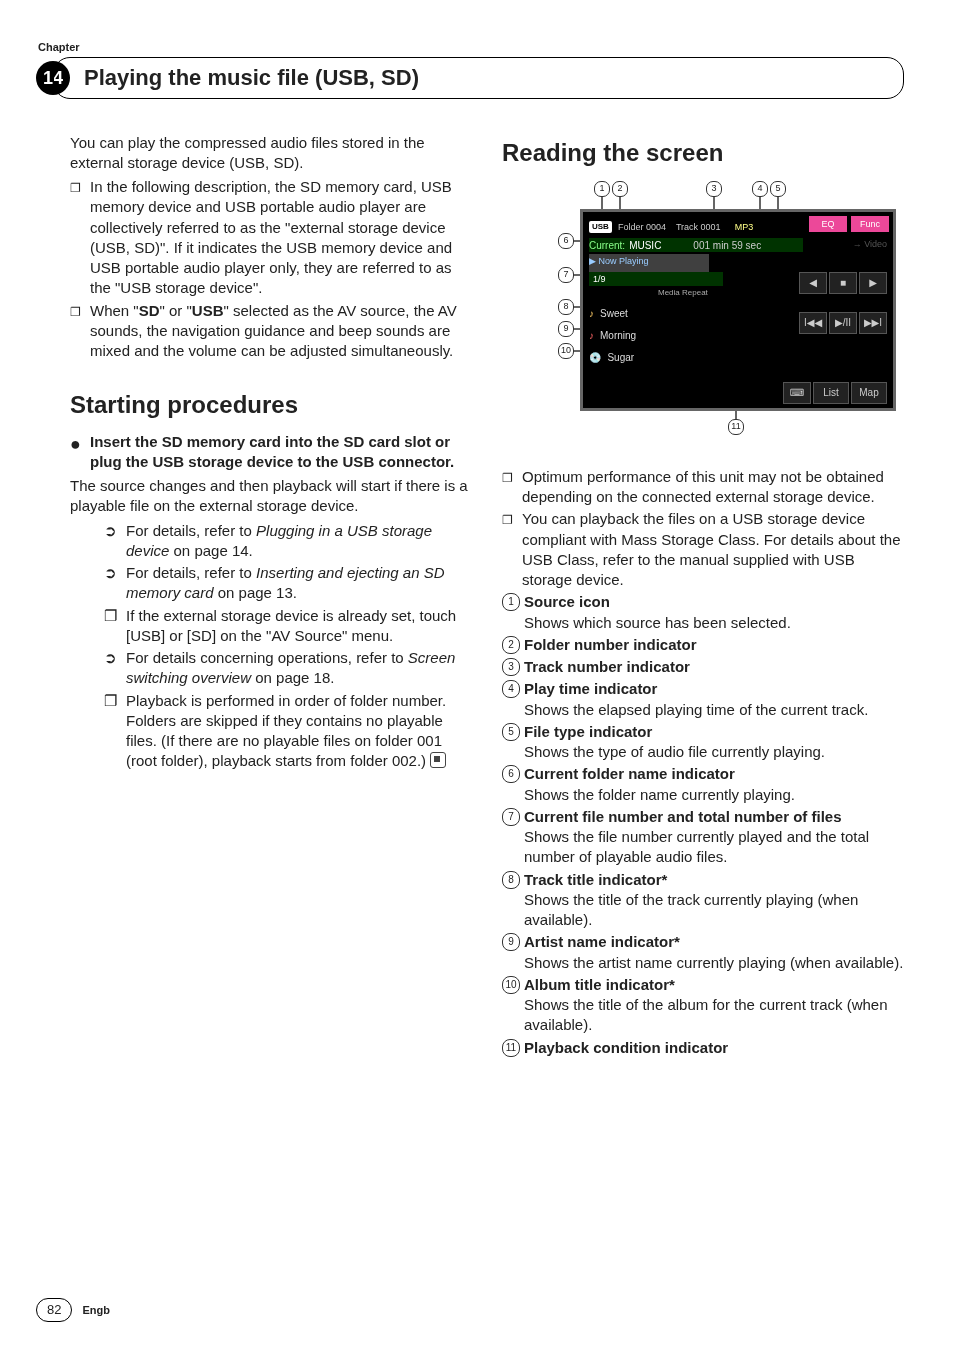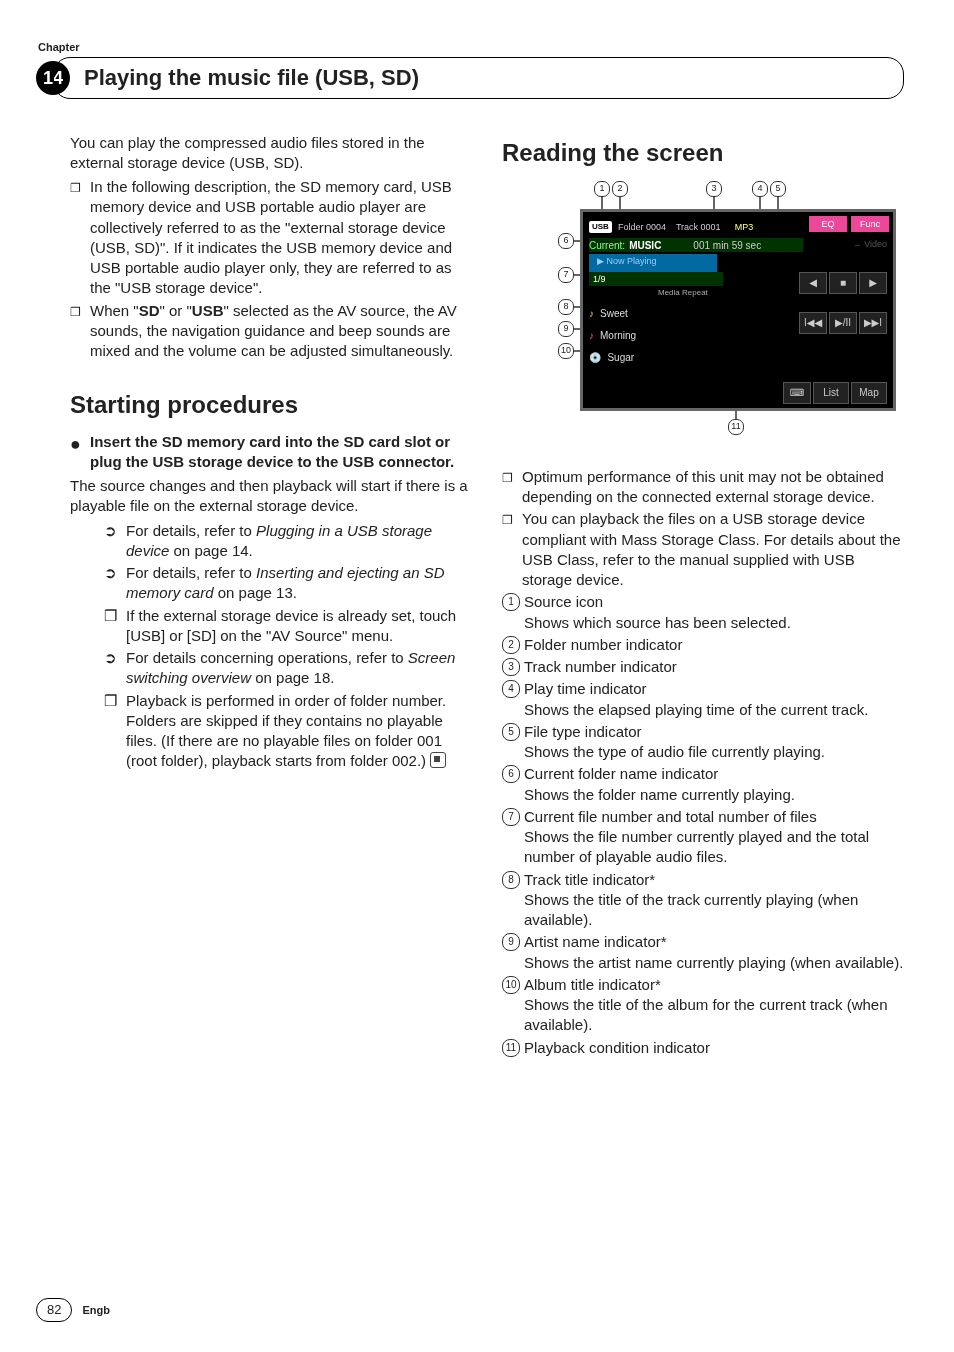--- a/index.html
+++ b/index.html
@@ -19,37 +19,37 @@
   .bull .mk{flex:none;width:20px;font-size:12px;padding-top:3px}
   .bull .tx{flex:1;font-weight:300}
   .bull .tx b{font-weight:bold}
   .sub{display:flex;margin:2px 0 2px 34px}
   .sub .mk{flex:none;width:22px}
   .sub .tx{flex:1;font-weight:300}
   .sub .tx em{font-style:italic}
   .num-item{display:flex;margin:2px 0}
   .num-item .cn{flex:none;width:22px;text-align:left;font-size:13px}
   .num-item .tx{flex:1;font-weight:300}
-  .num-item .tx b{font-weight:normal}
+  .num-item .tx b{font-weight:bold}
   .circ{display:inline-block;width:16px;height:16px;border:1px solid #333;border-radius:8px;font-size:10px;line-height:15px;text-align:center}
   .lead{display:flex;margin-bottom:4px}
   .lead .blk{flex:none;width:20px;font-size:18px;font-weight:bold}
   .lead .tx{flex:1;font-weight:bold}
   .stopsq{display:inline-block;width:14px;height:14px;border:1px solid #444;border-radius:3px;vertical-align:-2px;position:relative}
   .stopsq:after{content:"";position:absolute;left:3px;top:3px;width:6px;height:6px;background:#444}
   
   .shot{position:relative;width:390px;height:270px;margin:10px auto 18px;font-size:10px}
   .scr{position:absolute;left:72px;top:30px;width:310px;height:196px;border:3px solid #666;background:#000;color:#fff}
   .tab{position:absolute;width:38px;height:16px;background:#ec4899;font-size:9px;text-align:center;line-height:16px}
   .row1{position:absolute;left:6px;top:6px;right:6px;height:18px;display:flex;align-items:center}
   .usb{background:#fff;color:#000;font-size:8px;padding:1px 3px;font-weight:bold;border-radius:2px}
   .sm{font-size:9px;color:#ccc}
   .row2{position:absolute;left:6px;top:26px;right:90px;height:15px;display:flex;align-items:center;gap:4px}
   .greenbar{position:absolute;left:6px;top:26px;right:90px;height:14px;background:#003300}
-  .bluebar{position:absolute;left:6px;top:42px;width:120px;height:32px;background:#0369a1;color:#9cf;font-size:9px;padding-left:8px;line-height:14px}
+  .bluebar{position:absolute;left:6px;top:42px;width:120px;height:32px;background:#404040;color:#9cf;font-size:9px;line-height:14px}
   .row3{position:absolute;left:6px;top:60px;width:130px;height:14px;background:#003300;font-size:9px;line-height:14px;padding-left:4px}
   .mrep{position:absolute;left:75px;top:76px;font-size:8px;color:#aaa}
   .list-row{position:absolute;left:6px;height:20px;font-size:10px;color:#ddd;display:flex;align-items:center}
   .btn{position:absolute;width:44px;height:20px;border:1px solid #555;background:#222;color:#ccc;font-size:10px;text-align:center;line-height:20px}
   .btn-sm{width:26px}
   .callout{position:absolute;font-size:10px}
   .callout .cc{display:inline-block;width:14px;height:14px;border:1px solid #333;border-radius:7px;text-align:center;line-height:13px;font-size:9px;background:#fff}
   .ln{position:absolute;background:#666}
   .footer{position:absolute;left:36px;bottom:30px;display:flex;align-items:center;gap:10px}
   .pg{border:1.5px solid #000;border-radius:12px;padding:2px 10px;font-weight:normal;font-size:13px}
@@ -147,21 +147,21 @@
         <span class="usb">USB</span>
         <span class="sm" style="margin-left:6px">Folder 0004</span>
         <span class="sm" style="margin-left:10px">Track 0001</span>
         <span class="sm" style="margin-left:14px;color:#ff8">MP3</span>
       </div>
       <div class="tab" style="right:46px;top:4px">EQ</div>
       <div class="tab" style="right:4px;top:4px">Func</div>
       <div class="greenbar"></div>
       <div class="row2">
         <span style="color:#8f8">Current:</span>
-        <span style="color:#fff;font-weight:bold">MUSIC</span>
+        <span style="color:#fff;font-weight:normal">MUSIC</span>
         <span style="margin-left:28px;color:#ccc">001 min 59 sec</span>
       </div>
       <div style="position:absolute;right:6px;top:26px;color:#555;font-size:9px">→ Video</div>
       <div class="bluebar">▶  Now Playing</div>
       <div class="row3">1/9</div>
       <div class="mrep">Media Repeat</div>
       <div class="list-row" style="top:92px">
               <span style="color:#fc6;margin-right:6px">♪</span>
               <span>Sweet</span>
             </div>

